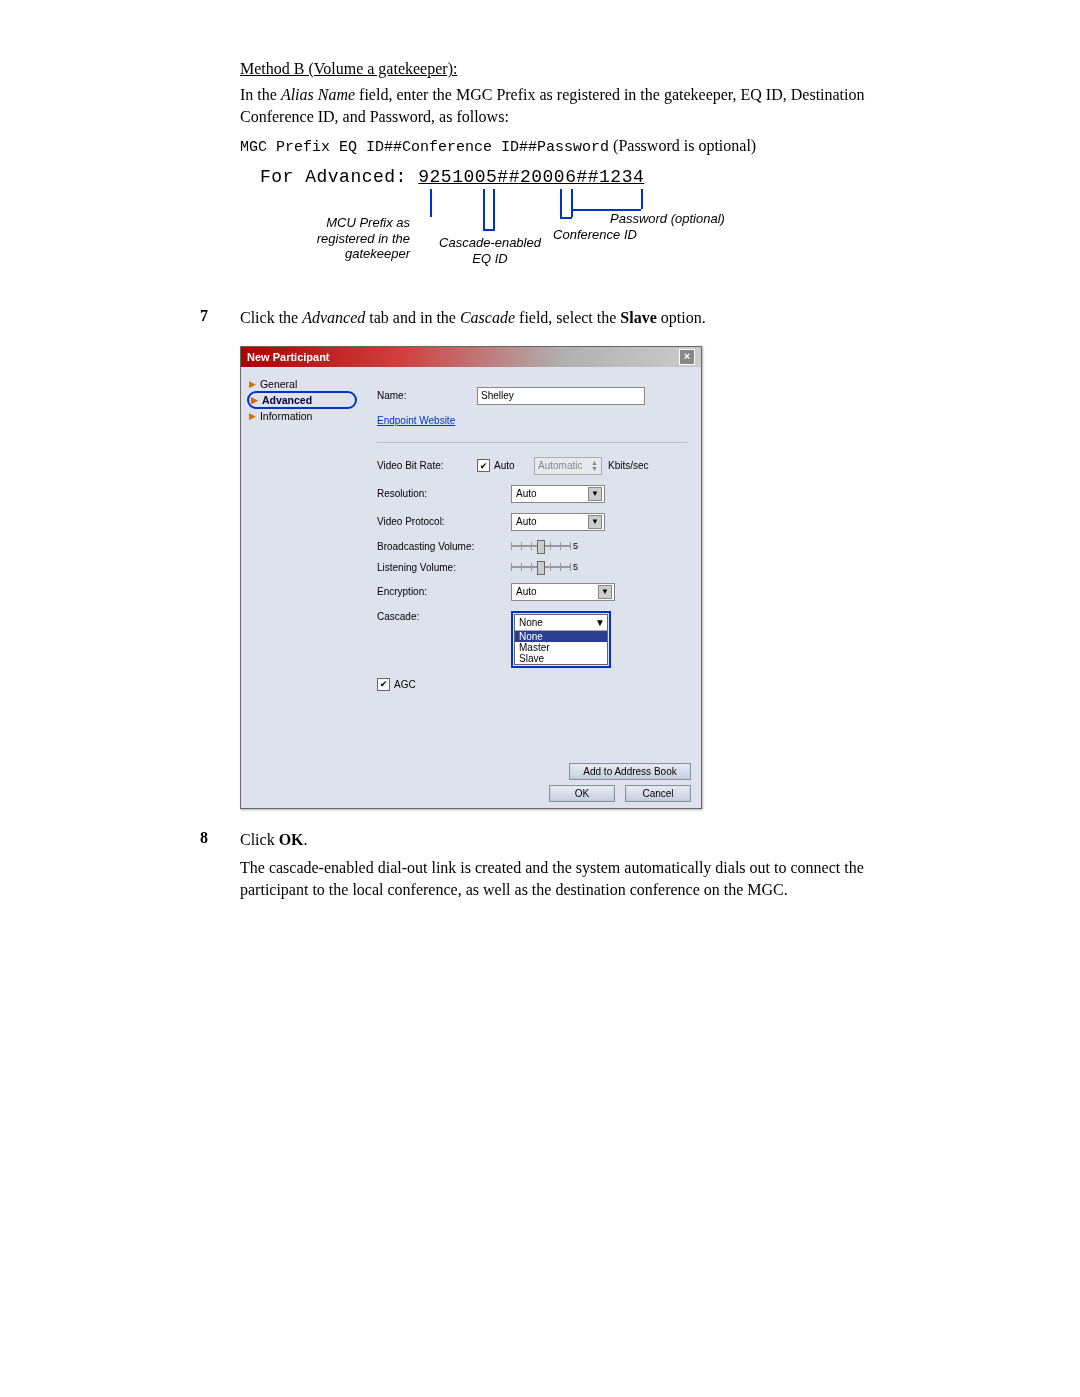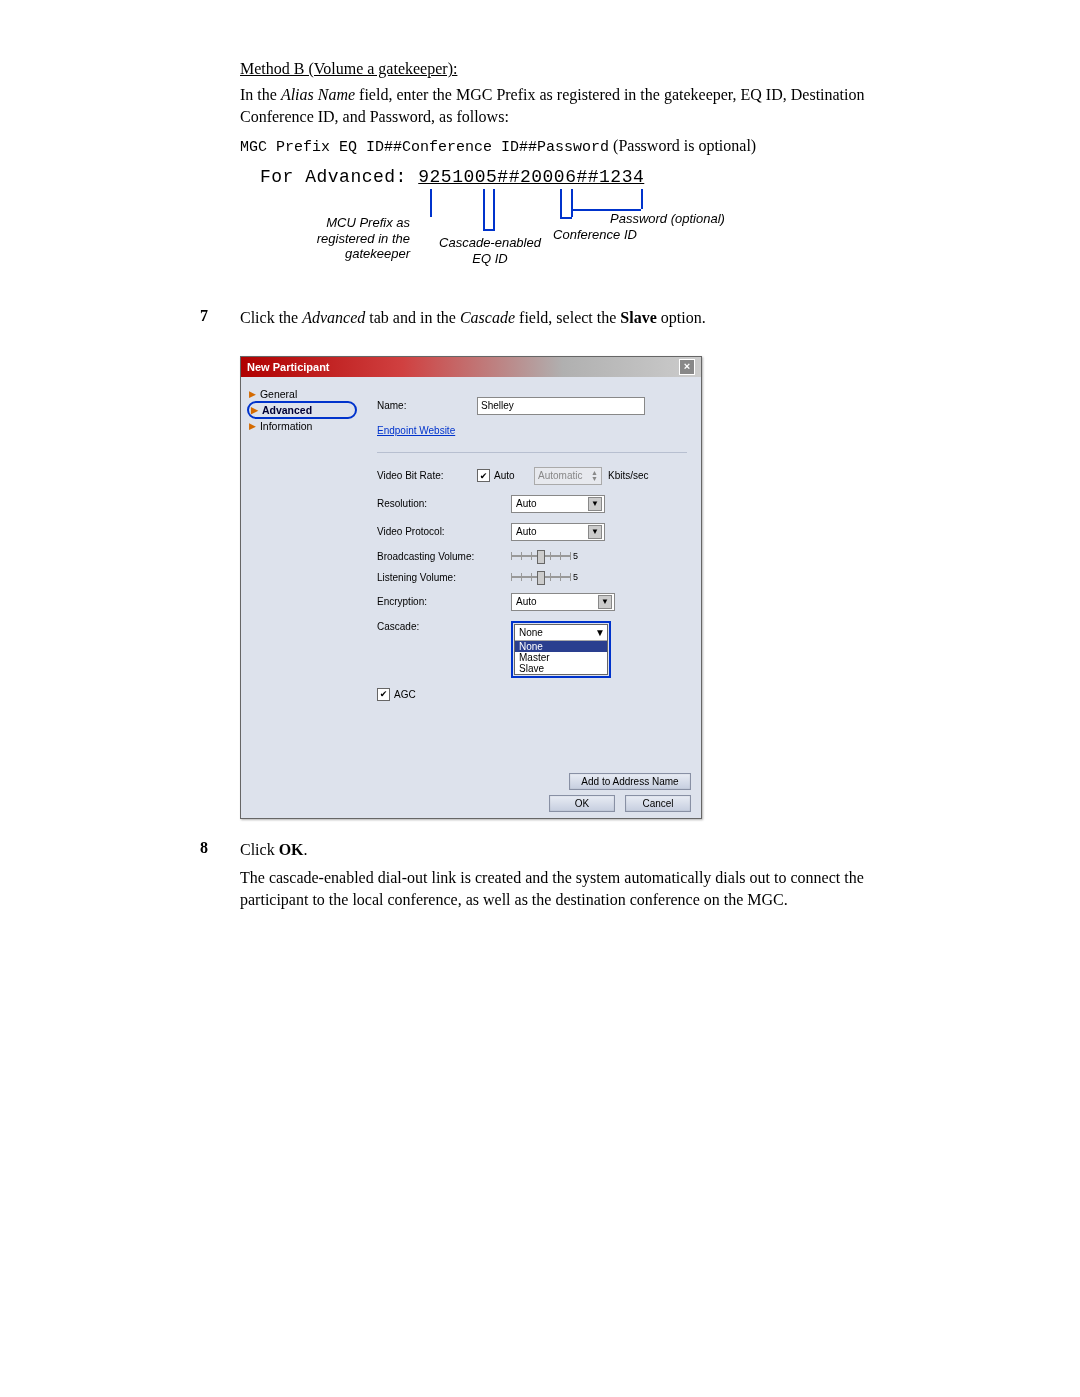--- a/index.html
+++ b/index.html
@@ -86,21 +86,21 @@
   .step-text { flex: 1; }
   .bold { font-weight: bold; }
 
   
   .dialog {
     width: 460px;
     border: 1px solid #666;
     background: #dde2ec;
     font-family: Arial, sans-serif;
     font-size: 10px;
-    margin-top: 20px;
+    margin-top: 10px;
     box-shadow: 1px 1px 2px rgba(0,0,0,0.3);
   }
   .dialog-title {
     background: linear-gradient(to right, #b00000, #d04040, #b0b0b0 70%, #ccc);
     color: #fff;
     font-weight: bold;
     padding: 2px 6px;
     display:flex;
     justify-content:space-between;
     align-items:center;
@@ -420,21 +420,21 @@
           </div>
           <div class="form-row">
             <span class="chk">✔</span>
             <span>AGC</span>
           </div>
           <div style="flex:1"></div>
         </div>
       </div>
       <div class="dialog-buttons">
         <div style="display:flex;flex-direction:column;gap:5px;align-items:flex-end">
-          <div class="dlg-btn wide">Add to Address Name</div>
+          <div class="dlg-btn wide">Add to Address Book</div>
           <div class="row2">
             <div class="dlg-btn">OK</div>
             <div class="dlg-btn">Cancel</div>
           </div>
         </div>
       </div>
     </div>
 
     <div class="step-row">
       <div class="step-num">8</div>

